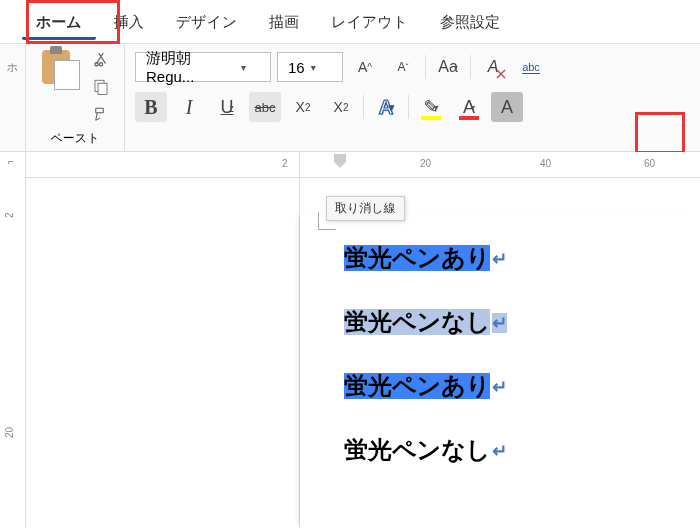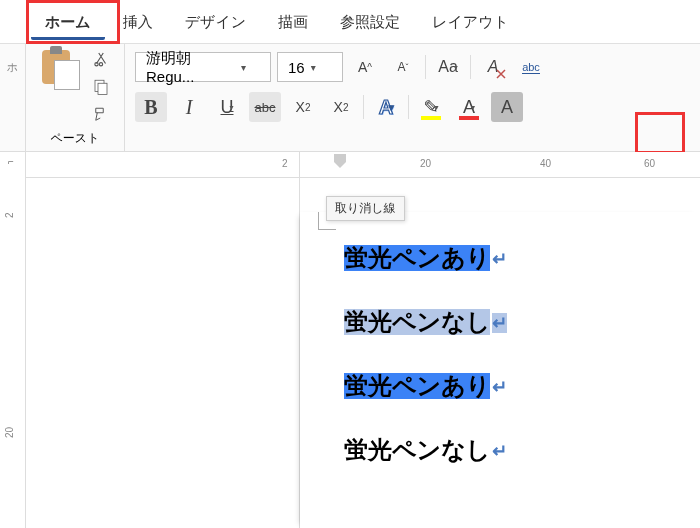--- a/index.html
+++ b/index.html
@@ -10,21 +10,21 @@
     background: #fff;
     width: 700px;
     height: 528px;
     overflow: hidden;
     position: relative;
   }
   .tabs {
     display: flex;
     align-items: center;
     height: 44px;
-    padding-left: 31px;
+    padding-left: 22px;
     gap: 4px;
     border-bottom: 1px solid #e0e0e0;
   }
   .tab {
     padding: 10px 14px 8px;
     font-size: 15px;
     color: #333;
     cursor: pointer;
     white-space: nowrap;
   }
@@ -265,22 +265,22 @@
   }
 </style>
 </head>
 <body>
 
 <div class="tabs">
   <div class="tab active">ホーム</div>
   <div class="tab">挿入</div>
   <div class="tab">デザイン</div>
   <div class="tab">描画</div>
+  <div class="tab">レイアウト</div>
   <div class="tab">参照設定</div>
-  <div class="tab">レイアウト</div>
 </div>
 <div class="red-box-tab"></div>
 
 <div class="ribbon">
   <div class="left-sliver">ホ</div>
 
   <div class="clipboard-group">
     <div class="clipboard-main">
       <div class="paste-icon">
         <div class="board"></div>

